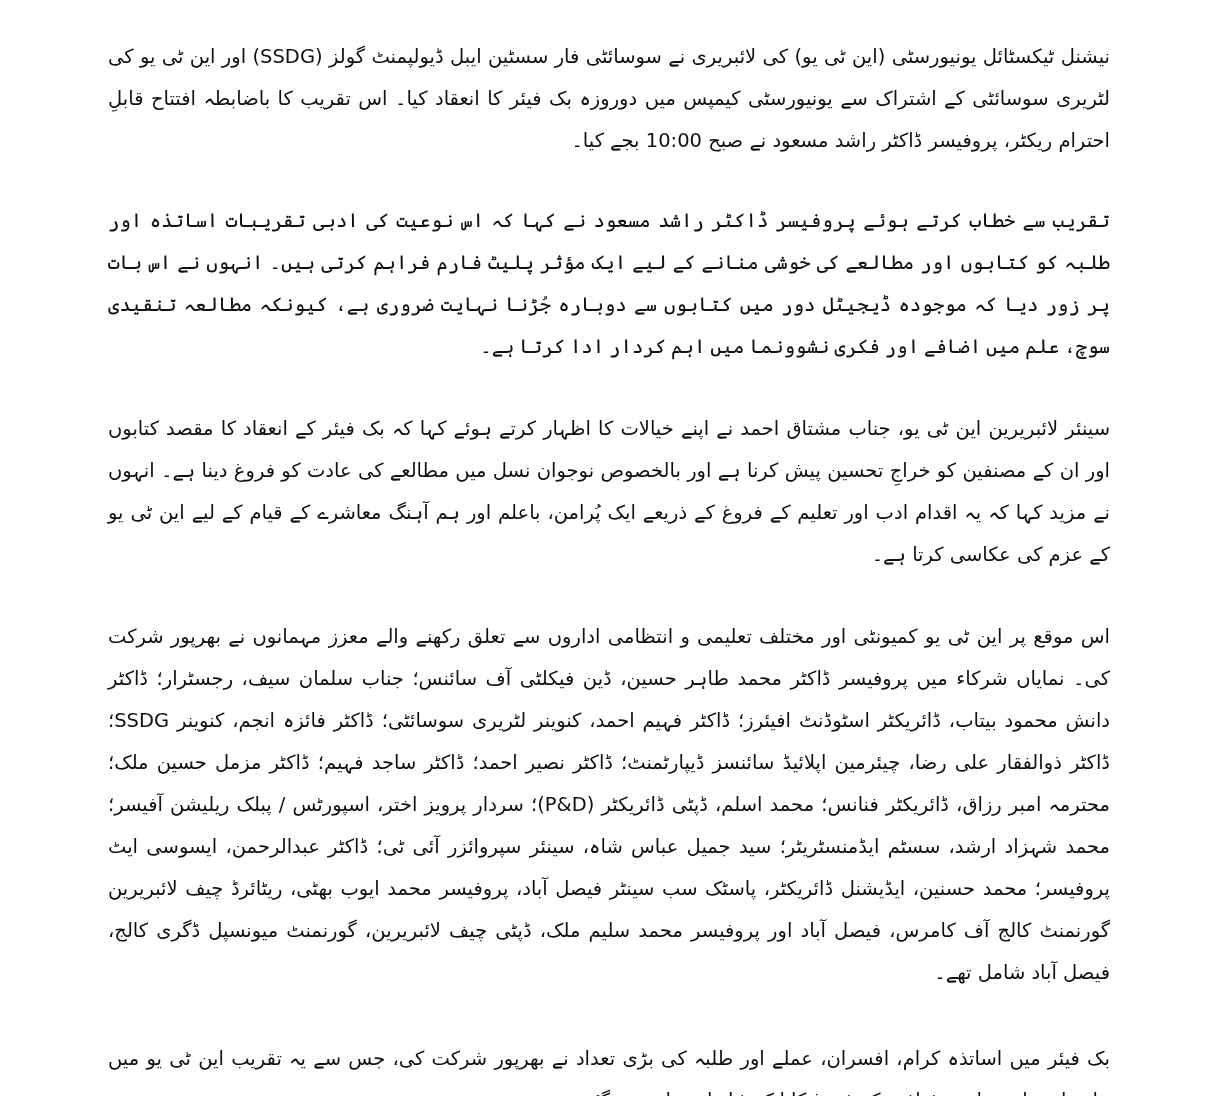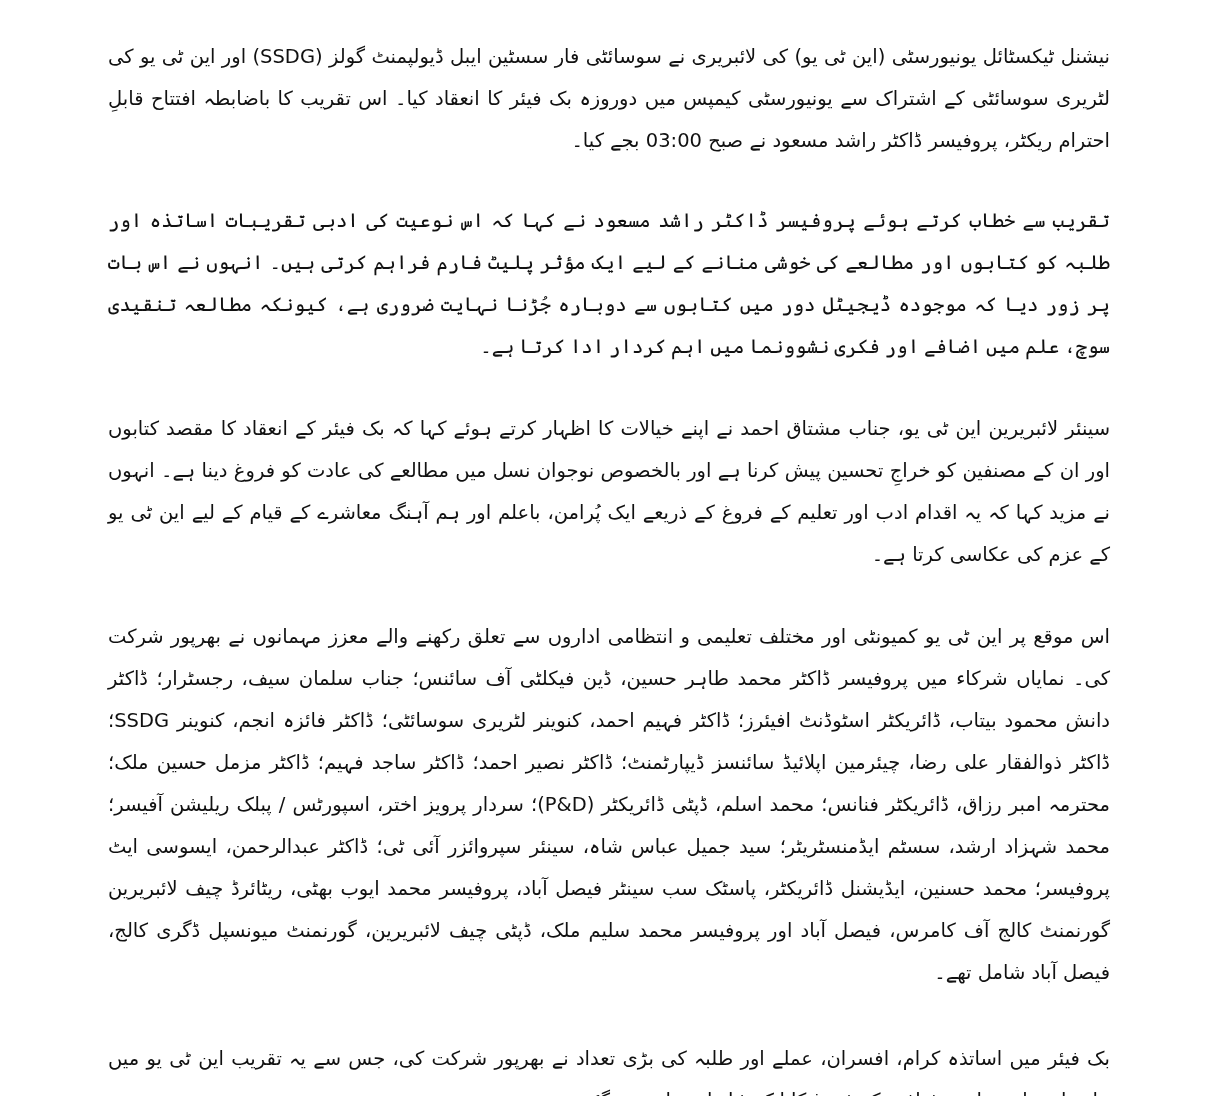--- a/index.html
+++ b/index.html
@@ -33,18 +33,18 @@
     .doc p.p1 { margin-bottom: 38px; }
     .doc p.p2 { margin-bottom: 40px; font-family: Liberation Serif, serif; }
     .doc p.p3 { margin-bottom: 40px; }
     .doc p.p4 { margin-bottom: 44px; }
     .doc p.p5 { margin-bottom: 0; }
   </style>
 </head>
 <body>
 
 <div class="doc" dir="rtl" lang="ur">
-  <p class="p1">نیشنل ٹیکسٹائل یونیورسٹی (این ٹی یو) کی لائبریری نے سوسائٹی فار سسٹین ایبل ڈیولپمنٹ گولز (SSDG) اور این ٹی یو کی لٹریری سوسائٹی کے اشتراک سے یونیورسٹی کیمپس میں دوروزہ بک فیئر کا انعقاد کیا۔ اس تقریب کا باضابطہ افتتاح قابلِ احترام ریکٹر، پروفیسر ڈاکٹر راشد مسعود نے صبح 03:00 بجے کیا۔</p>
+  <p class="p1">نیشنل ٹیکسٹائل یونیورسٹی (این ٹی یو) کی لائبریری نے سوسائٹی فار سسٹین ایبل ڈیولپمنٹ گولز (SSDG) اور این ٹی یو کی لٹریری سوسائٹی کے اشتراک سے یونیورسٹی کیمپس میں دوروزہ بک فیئر کا انعقاد کیا۔ اس تقریب کا باضابطہ افتتاح قابلِ احترام ریکٹر، پروفیسر ڈاکٹر راشد مسعود نے صبح 10:00 بجے کیا۔</p>
   <p class="p2">تقریب سے خطاب کرتے ہوئے پروفیسر ڈاکٹر راشد مسعود نے کہا کہ اس نوعیت کی ادبی تقریبات اساتذہ اور طلبہ کو کتابوں اور مطالعے کی خوشی منانے کے لیے ایک مؤثر پلیٹ فارم فراہم کرتی ہیں۔ انہوں نے اس بات پر زور دیا کہ موجودہ ڈیجیٹل دور میں کتابوں سے دوبارہ جُڑنا نہایت ضروری ہے، کیونکہ مطالعہ تنقیدی سوچ، علم میں اضافے اور فکری نشوونما میں اہم کردار ادا کرتا ہے۔</p>
   <p class="p3">سینئر لائبریرین این ٹی یو، جناب مشتاق احمد نے اپنے خیالات کا اظہار کرتے ہوئے کہا کہ بک فیئر کے انعقاد کا مقصد کتابوں اور ان کے مصنفین کو خراجِ تحسین پیش کرنا ہے اور بالخصوص نوجوان نسل میں مطالعے کی عادت کو فروغ دینا ہے۔ انہوں نے مزید کہا کہ یہ اقدام ادب اور تعلیم کے فروغ کے ذریعے ایک پُرامن، باعلم اور ہم آہنگ معاشرے کے قیام کے لیے این ٹی یو کے عزم کی عکاسی کرتا ہے۔</p>
   <p class="p4">اس موقع پر این ٹی یو کمیونٹی اور مختلف تعلیمی و انتظامی اداروں سے تعلق رکھنے والے معزز مہمانوں نے بھرپور شرکت کی۔ نمایاں شرکاء میں پروفیسر ڈاکٹر محمد طاہر حسین، ڈین فیکلٹی آف سائنس؛ جناب سلمان سیف، رجسٹرار؛ ڈاکٹر دانش محمود بیتاب، ڈائریکٹر اسٹوڈنٹ افیئرز؛ ڈاکٹر فہیم احمد، کنوینر لٹریری سوسائٹی؛ ڈاکٹر فائزہ انجم، کنوینر SSDG؛ ڈاکٹر ذوالفقار علی رضا، چیئرمین اپلائیڈ سائنسز ڈیپارٹمنٹ؛ ڈاکٹر نصیر احمد؛ ڈاکٹر ساجد فہیم؛ ڈاکٹر مزمل حسین ملک؛ محترمہ امبر رزاق، ڈائریکٹر فنانس؛ محمد اسلم، ڈپٹی ڈائریکٹر (P&amp;D)؛ سردار پرویز اختر، اسپورٹس / پبلک ریلیشن آفیسر؛ محمد شہزاد ارشد، سسٹم ایڈمنسٹریٹر؛ سید جمیل عباس شاہ، سینئر سپروائزر آئی ٹی؛ ڈاکٹر عبدالرحمن، ایسوسی ایٹ پروفیسر؛ محمد حسنین، ایڈیشنل ڈائریکٹر، پاسٹک سب سینٹر فیصل آباد، پروفیسر محمد ایوب بھٹی، ریٹائرڈ چیف لائبریرین گورنمنٹ کالج آف کامرس، فیصل آباد اور پروفیسر محمد سلیم ملک، ڈپٹی چیف لائبریرین، گورنمنٹ میونسپل ڈگری کالج، فیصل آباد شامل تھے۔</p>
   <p class="p5">بک فیئر میں اساتذہ کرام، افسران، عملے اور طلبہ کی بڑی تعداد نے بھرپور شرکت کی، جس سے یہ تقریب این ٹی یو میں علم، ادب اور تعلیمی ثقافت کے فروغ کا ایک شاندار مظہر بن گئی۔</p>
 </div>
 
 </body></html>

